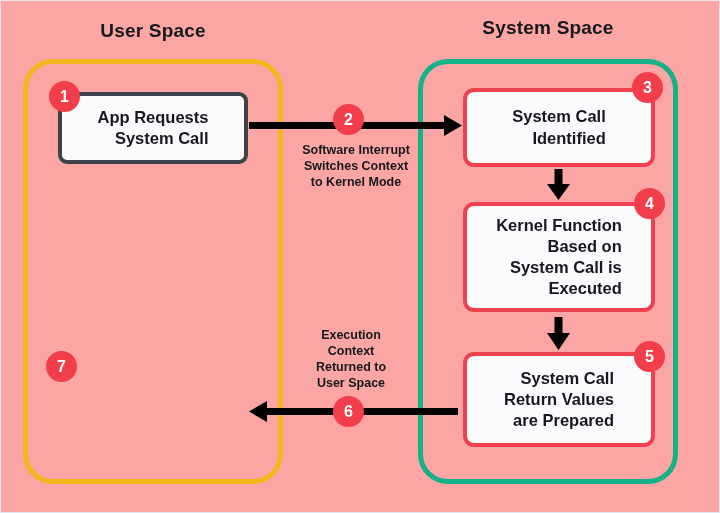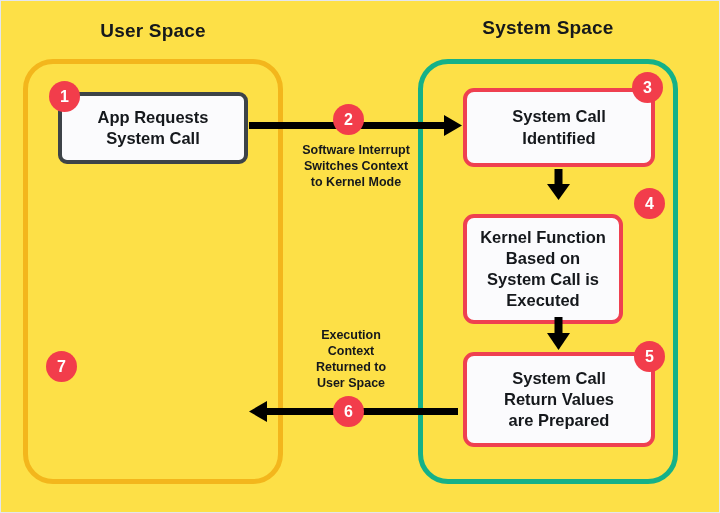--- a/index.html
+++ b/index.html
@@ -5,21 +5,21 @@
 <style>
   html, body {
     margin: 0;
     padding: 0;
     background: #ffffff;
   }
   #canvas {
     position: relative;
     width: 720px;
     height: 513px;
-    background: #fde047;
+    background: #fca5a5;
     border: 1px solid #e3e6ef;
     box-sizing: border-box;
     overflow: hidden;
     font-family: "Liberation Sans", sans-serif;
     -webkit-font-smoothing: antialiased;
   }
 
   
   .section-title {
     position: absolute;
@@ -53,34 +53,34 @@
 
   
   .node-box {
     position: absolute;
     box-sizing: border-box;
     background: #fbfbfd;
     border-radius: 9px;
     display: flex;
     align-items: center;
     justify-content: center;
-    text-align: center;
+    text-align: right;
     font-size: 16.5px;
     font-weight: bold;
     color: #15181c;
     line-height: 1.28;
     padding: 0 8px;
   }
   .node-box.dark  { border: 4px solid #3d4348; }
   .node-box.redbx { border: 4px solid #ef4050; border-radius: 11px; }
 
   #box-app-request { left: 57px;  top: 91px;  width: 190px; height: 72px; }
   #box-app-resume  { left: 57px;  top: 376px; width: 190px; height: 68px; }
   #box-syscall-id  { left: 462px; top: 87px;  width: 192px; height: 79px; }
-  #box-kernel-fn   { left: 462px; top: 201px; width: 160px; height: 110px; margin-top: 12px; }
+  #box-kernel-fn   { left: 462px; top: 201px; width: 192px; height: 110px; }
   #box-return-vals { left: 462px; top: 351px; width: 192px; height: 95px; }
 
   
   .badge {
     position: absolute;
     width: 31px; height: 31px;
     border-radius: 50%;
     background: #f23d4b;
     color: #ffffff;
     font-size: 16px;

